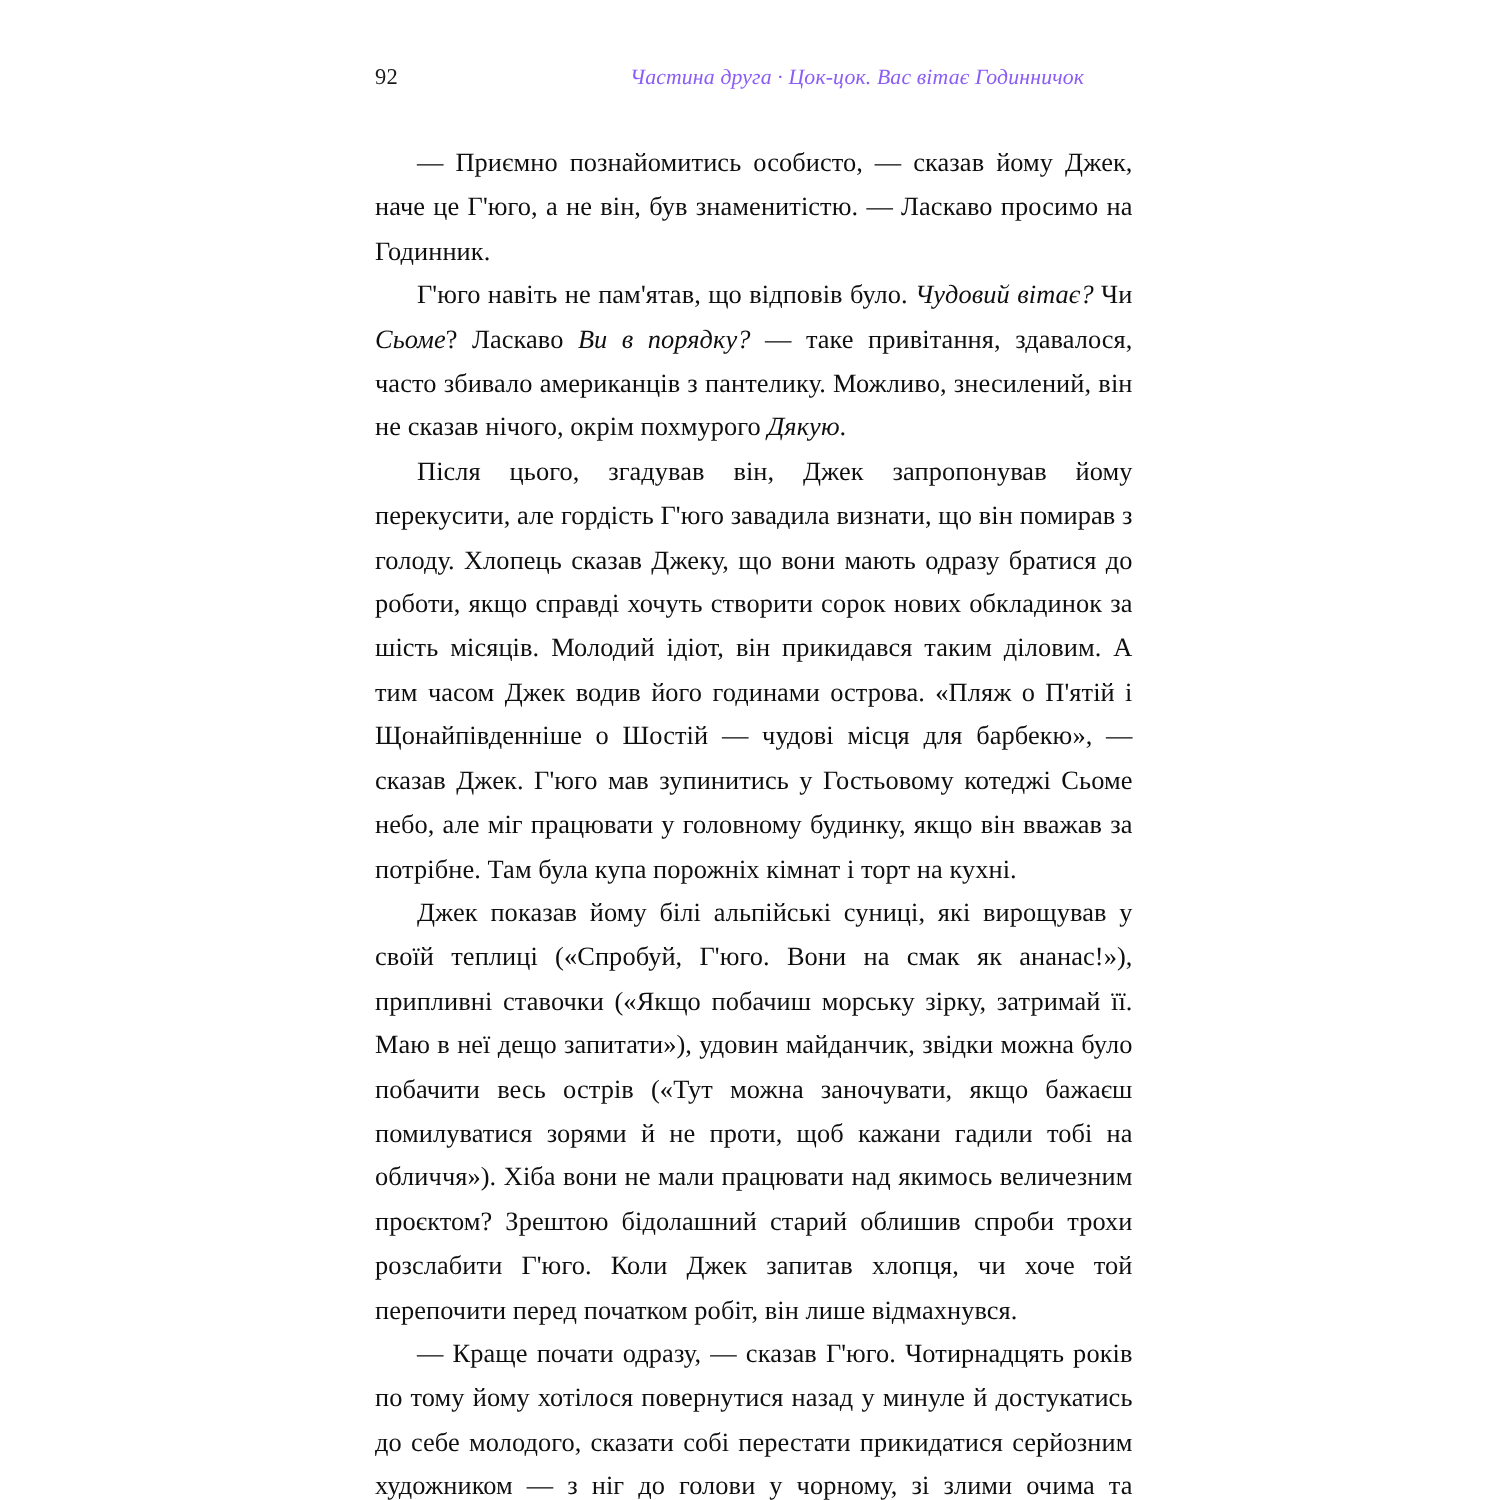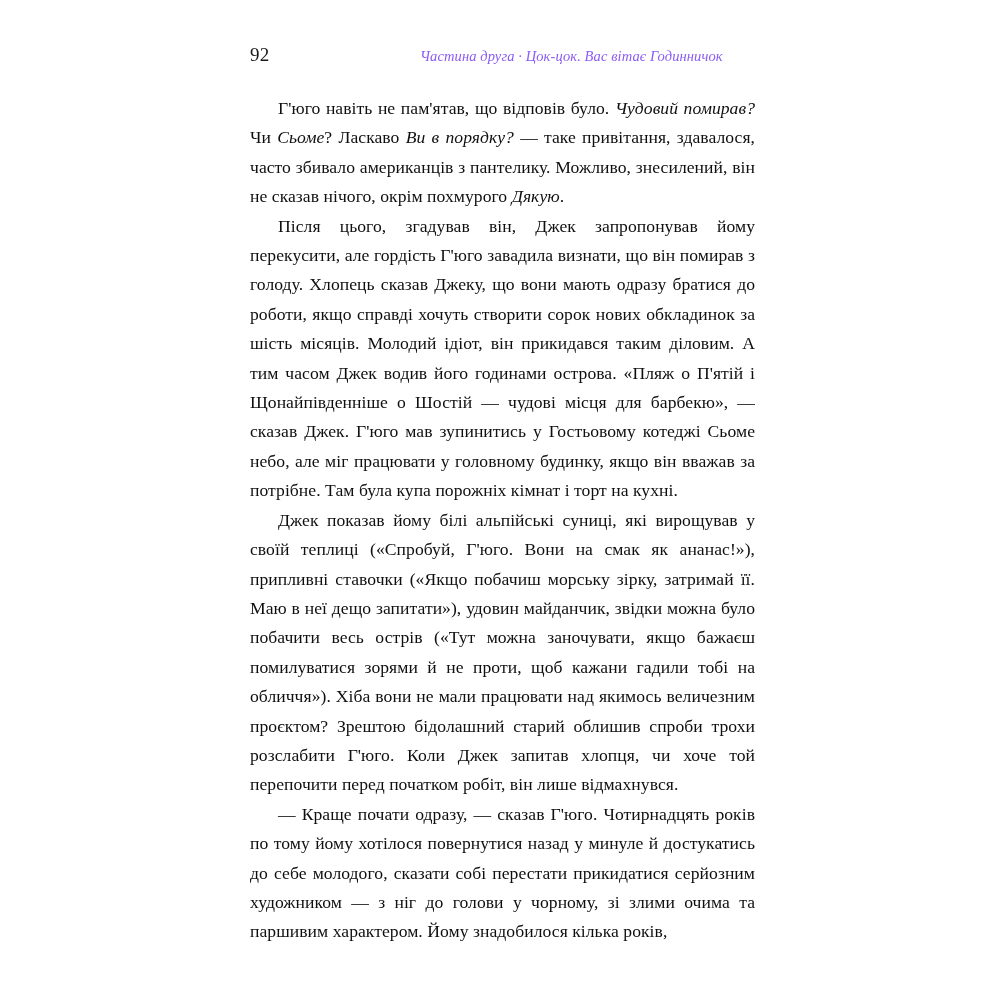--- a/index.html
+++ b/index.html
@@ -26,21 +26,21 @@
     top: 44px;
     width: 505px;
   }
   .running-head {
     display: flex;
     align-items: baseline;
     height: 24px;
     margin-bottom: 26px;
   }
   .folio {
-    font-size: 19px;
+    font-size: 15px;
     font-family: "Liberation Serif", "DejaVu Serif", serif;
     color: #1a1a1a;
     width: 170px;
     letter-spacing: 0.2px;
   }
   .head-title {
     font-size: 14.5px;
     font-style: italic;
     color: #8b5cf6;
     white-space: nowrap;
@@ -69,22 +69,23 @@
 
 <div class="page">
   <div class="page-inner">
 
     <div class="running-head">
       <span class="folio">92</span>
       <span class="head-title">Частина друга · Цок-цок. Вас вітає Годинничок</span>
     </div>
 
     <div class="body-text">
+      <p class="first">— Приємно познайомитись особисто, — сказав йому Джек, наче це Г'юго, а не він, був знаменитістю. — Ласкаво просимо на Годинник.</p>
       <p>
-        <span>Г'юго навіть не пам'ятав, що відповів було. </span><em>Чудовий помирав?</em><span> Чи </span><em>Сьоме</em><span>? Ласкаво </span><em>Ви в порядку?</em><span> — таке привітання, здавалося, часто збивало американців з пантелику. Можливо, знесилений, він не сказав нічого, окрім похмурого </span><em>Дякую</em><span>.</span>
+        <span>Г'юго навіть не пам'ятав, що відповів було. </span><em>Чудовий вітає?</em><span> Чи </span><em>Сьоме</em><span>? Ласкаво </span><em>Ви в порядку?</em><span> — таке привітання, здавалося, часто збивало американців з пантелику. Можливо, знесилений, він не сказав нічого, окрім похмурого </span><em>Дякую</em><span>.</span>
       </p>
       <p>Після цього, згадував він, Джек запропонував йому перекусити, але гордість Г'юго завадила визнати, що він помирав з голоду. Хлопець сказав Джеку, що вони мають одразу братися до роботи, якщо справді хочуть створити сорок нових обкладинок за шість місяців. Молодий ідіот, він прикидався таким діловим. А тим часом Джек водив його годинами острова. «Пляж о П'ятій і Щонайпівденніше о Шостій — чудові місця для барбекю», — сказав Джек. Г'юго мав зупинитись у Гостьовому котеджі Сьоме небо, але міг працювати у головному будинку, якщо він вважав за потрібне. Там була купа порожніх кімнат і торт на кухні.</p>
       <p>Джек показав йому білі альпійські суниці, які вирощував у своїй теплиці («Спробуй, Г'юго. Вони на смак як ананас!»), припливні ставочки («Якщо побачиш морську зірку, затримай її. Маю в неї дещо запитати»), удовин майданчик, звідки можна було побачити весь острів («Тут можна заночувати, якщо бажаєш помилуватися зорями й не проти, щоб кажани гадили тобі на обличчя»). Хіба вони не мали працювати над якимось величезним проєктом? Зрештою бідолашний старий облишив спроби трохи розслабити Г'юго. Коли Джек запитав хлопця, чи хоче той перепочити перед початком робіт, він лише відмахнувся.</p>
       <p>— Краще почати одразу, — сказав Г'юго. Чотирнадцять років по тому йому хотілося повернутися назад у минуле й достукатись до себе молодого, сказати собі перестати прикидатися серйозним художником — з ніг до голови у чорному, зі злими очима та паршивим характером. Йому знадобилося кілька років,</p>
     </div>
 
   </div>
 </div>
 
 </body></html>

